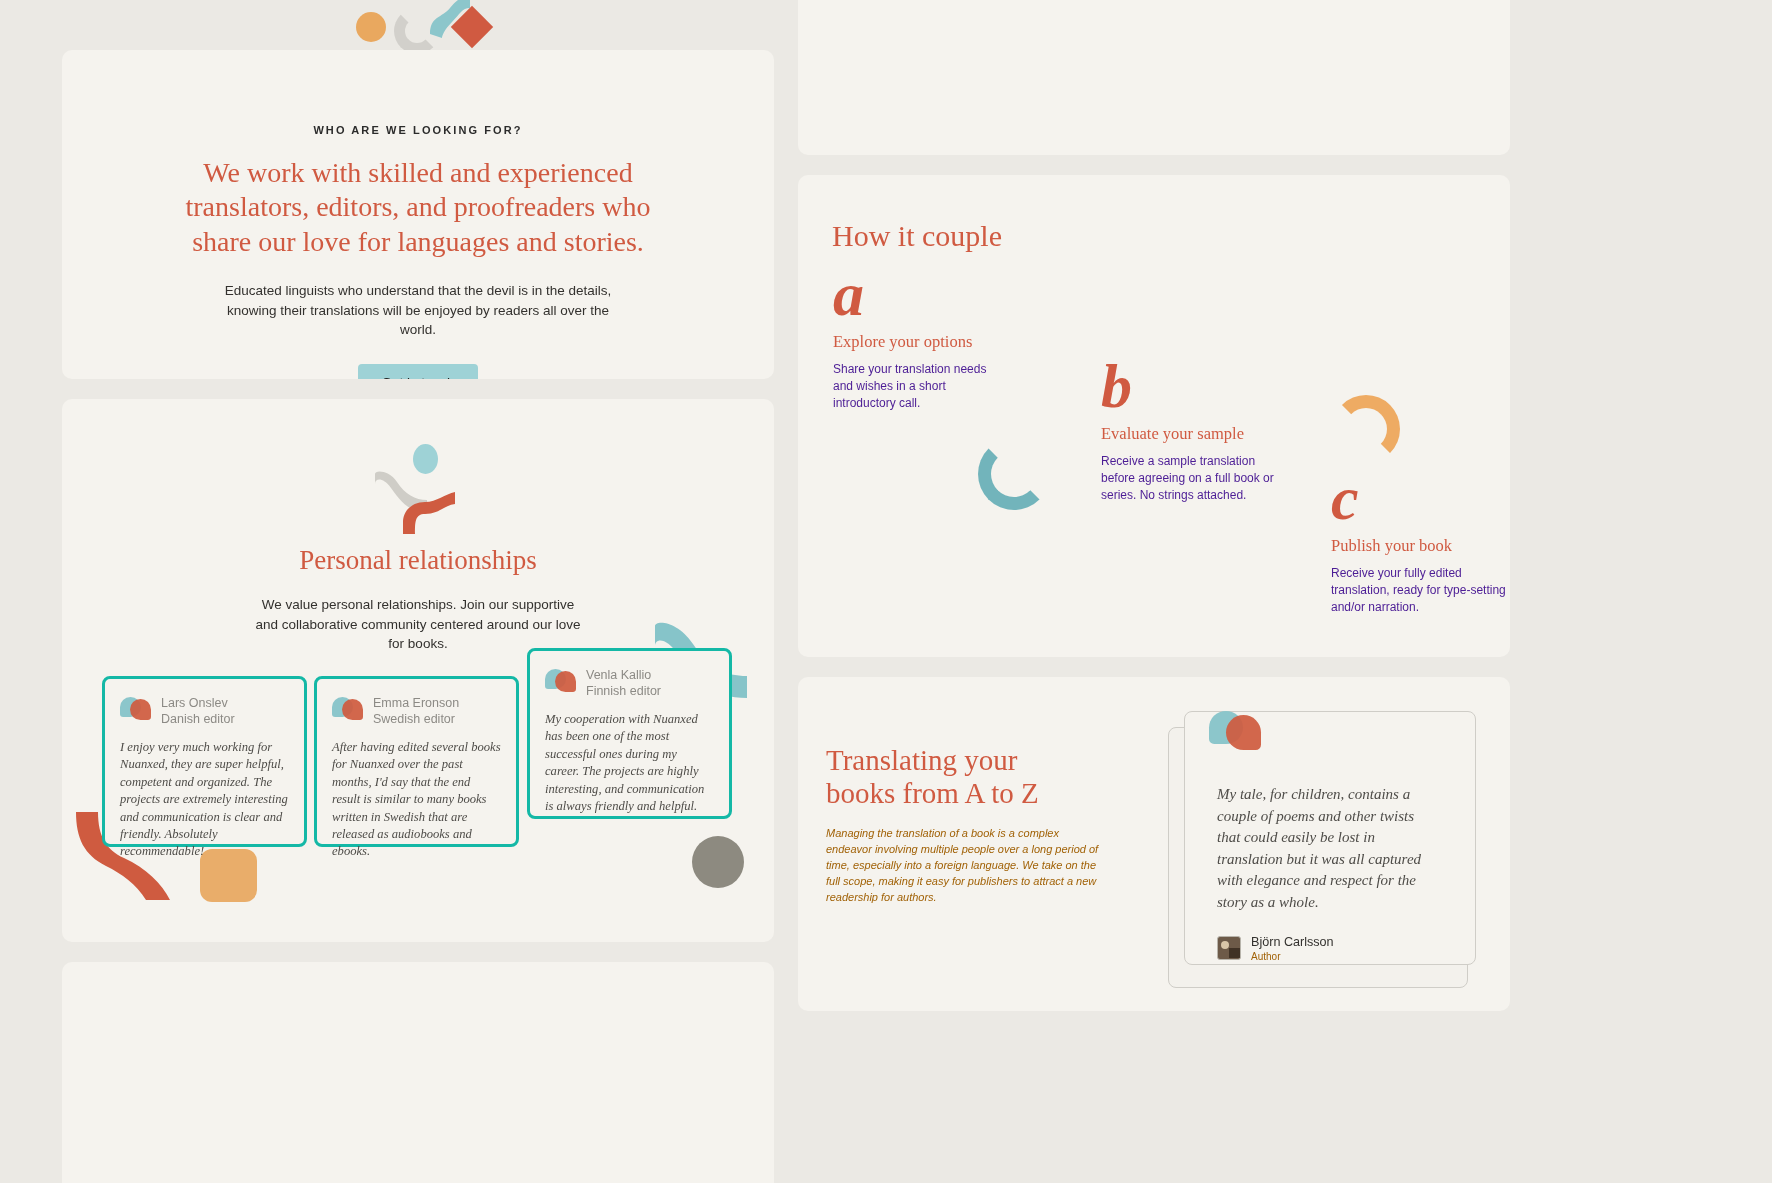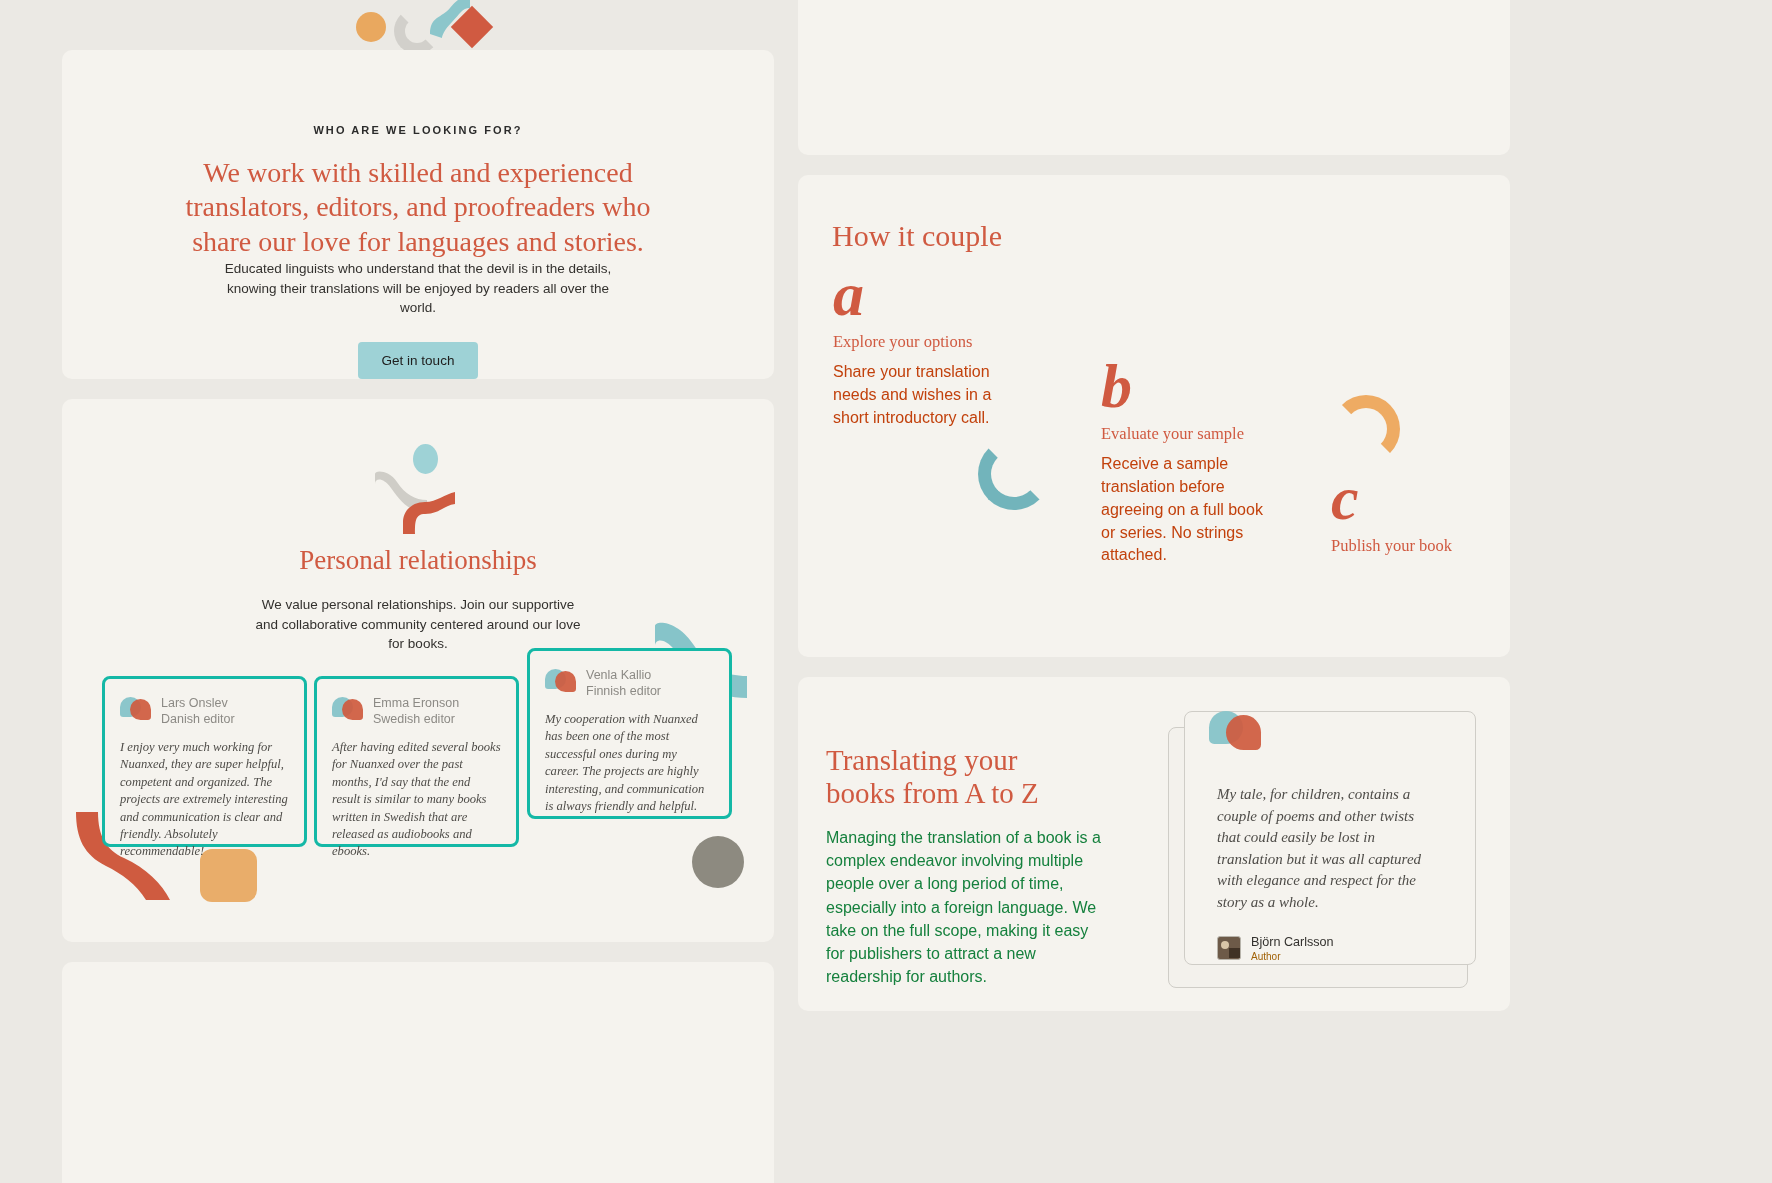--- a/index.html
+++ b/index.html
@@ -166,23 +166,23 @@
     font-size: 62px;
     line-height: .78;
   }
   .step-title {
     font-family: "Liberation Serif", serif;
     color: #d05a41;
     font-size: 16.5px;
     margin-top: 14px;
   }
   .step-body {
-    font-size: 16px;
+    font-size: 12px;
     line-height: 1.42;
-    color: #c2410c;
+    color: #4c1d95;
     margin-top: 9px;
   }
   .arc-teal {
     position: absolute; left: 978px; top: 438px;
     width: 72px; height: 72px;
     border: 13px solid #72b4bb;
     border-radius: 50%;
     border-top-color: transparent;
     border-right-color: transparent;
   }
@@ -198,24 +198,25 @@
   
   .atoz-title {
     position: absolute;
     font-family: "Liberation Serif", serif;
     color: #d05a41;
     font-size: 29px;
     line-height: 1.15;
   }
   .atoz-body {
     position: absolute;
-    font-size: 16px;
+    font-size: 11px;
     line-height: 1.45;
-    color: #15803d;
+    color: #a16207;
     width: 278px;
+    font-style: italic;
   }
 
   .quote-card-back {
     position: absolute; left: 1168px; top: 727px;
     width: 300px; height: 261px;
     border: 1px solid #cfcdc7; border-radius: 8px;
     background: #f3f1ec;
   }
   .quote-card-front {
     position: absolute; left: 1184px; top: 711px;
@@ -271,21 +272,21 @@
     <svg class="shape-wave-teal" viewBox="0 0 44 44">
       <path d="M2 40 C2 22, 14 24, 22 14 C30 4, 36 2, 42 2 L42 14 C34 14, 32 20, 24 28 C16 36, 14 42, 14 44 Z" fill="#8cc6cb"></path>
     </svg>
     <div class="shape-diamond-red"></div>
   </div>
 
   <div class="card" id="card-looking-for">
     <div class="center-stack" style="top:74px;">
       <div class="eyebrow">WHO ARE WE LOOKING FOR?</div>
       <div class="headline" style="margin-top:20px; width:470px;">We work with skilled and experienced translators, editors, and proofreaders who share our love for languages and stories.</div>
-      <div class="subcopy" style="width:410px;">Educated linguists who understand that the devil is in the details, knowing their translations will be enjoyed by readers all over the world.</div>
+      <div class="subcopy" style="margin-top:22px; width:410px;">Educated linguists who understand that the devil is in the details, knowing their translations will be enjoyed by readers all over the world.</div>
       <button class="btn" style="margin-top:24px;">Get in touch</button>
     </div>
   </div>
 
   <div class="card" id="card-personal">
     <div class="center-stack" style="top:45px;">
       <div class="person-mark">
         <div class="pm-head"></div>
         <svg class="pm-gray" viewBox="0 0 52 42">
           <path d="M0 4 C0 0, 14 0, 22 12 C30 24, 40 30, 52 30 L52 42 C34 42, 26 32, 16 18 C8 7, 0 8, 0 14 Z" fill="#cfcdc7"></path>
@@ -368,20 +369,21 @@
 
   <div class="step" style="left:1101px; top:362px;">
     <div class="step-letter">b</div>
     <div class="step-title">Evaluate your sample</div>
     <div class="step-body">Receive a sample translation before agreeing on a full book or series. No strings attached.</div>
   </div>
 
   <div class="step" style="left:1331px; top:474px;">
     <div class="step-letter">c</div>
     <div class="step-title">Publish your book</div>
+    <div class="step-body">Receive your fully edited translation, ready for type-setting and/or narration.</div>
   </div>
 
   <div class="card" id="card-atoz"></div>
 
   <div class="atoz-title" style="left:826px; top:744px; width:240px;">Translating your books from A to Z</div>
   <div class="atoz-body" style="left:826px; top:826px;">Managing the translation of a book is a complex endeavor involving multiple people over a long period of time, especially into a foreign language. We take on the full scope, making it easy for publishers to attract a new readership for authors.</div>
 
   <div class="quote-card-back"></div>
   <div class="quote-card-front">
     <div class="quote-text">My tale, for children, contains a couple of poems and other twists that could easily be lost in translation but it was all captured with elegance and respect for the story as a whole.</div>

